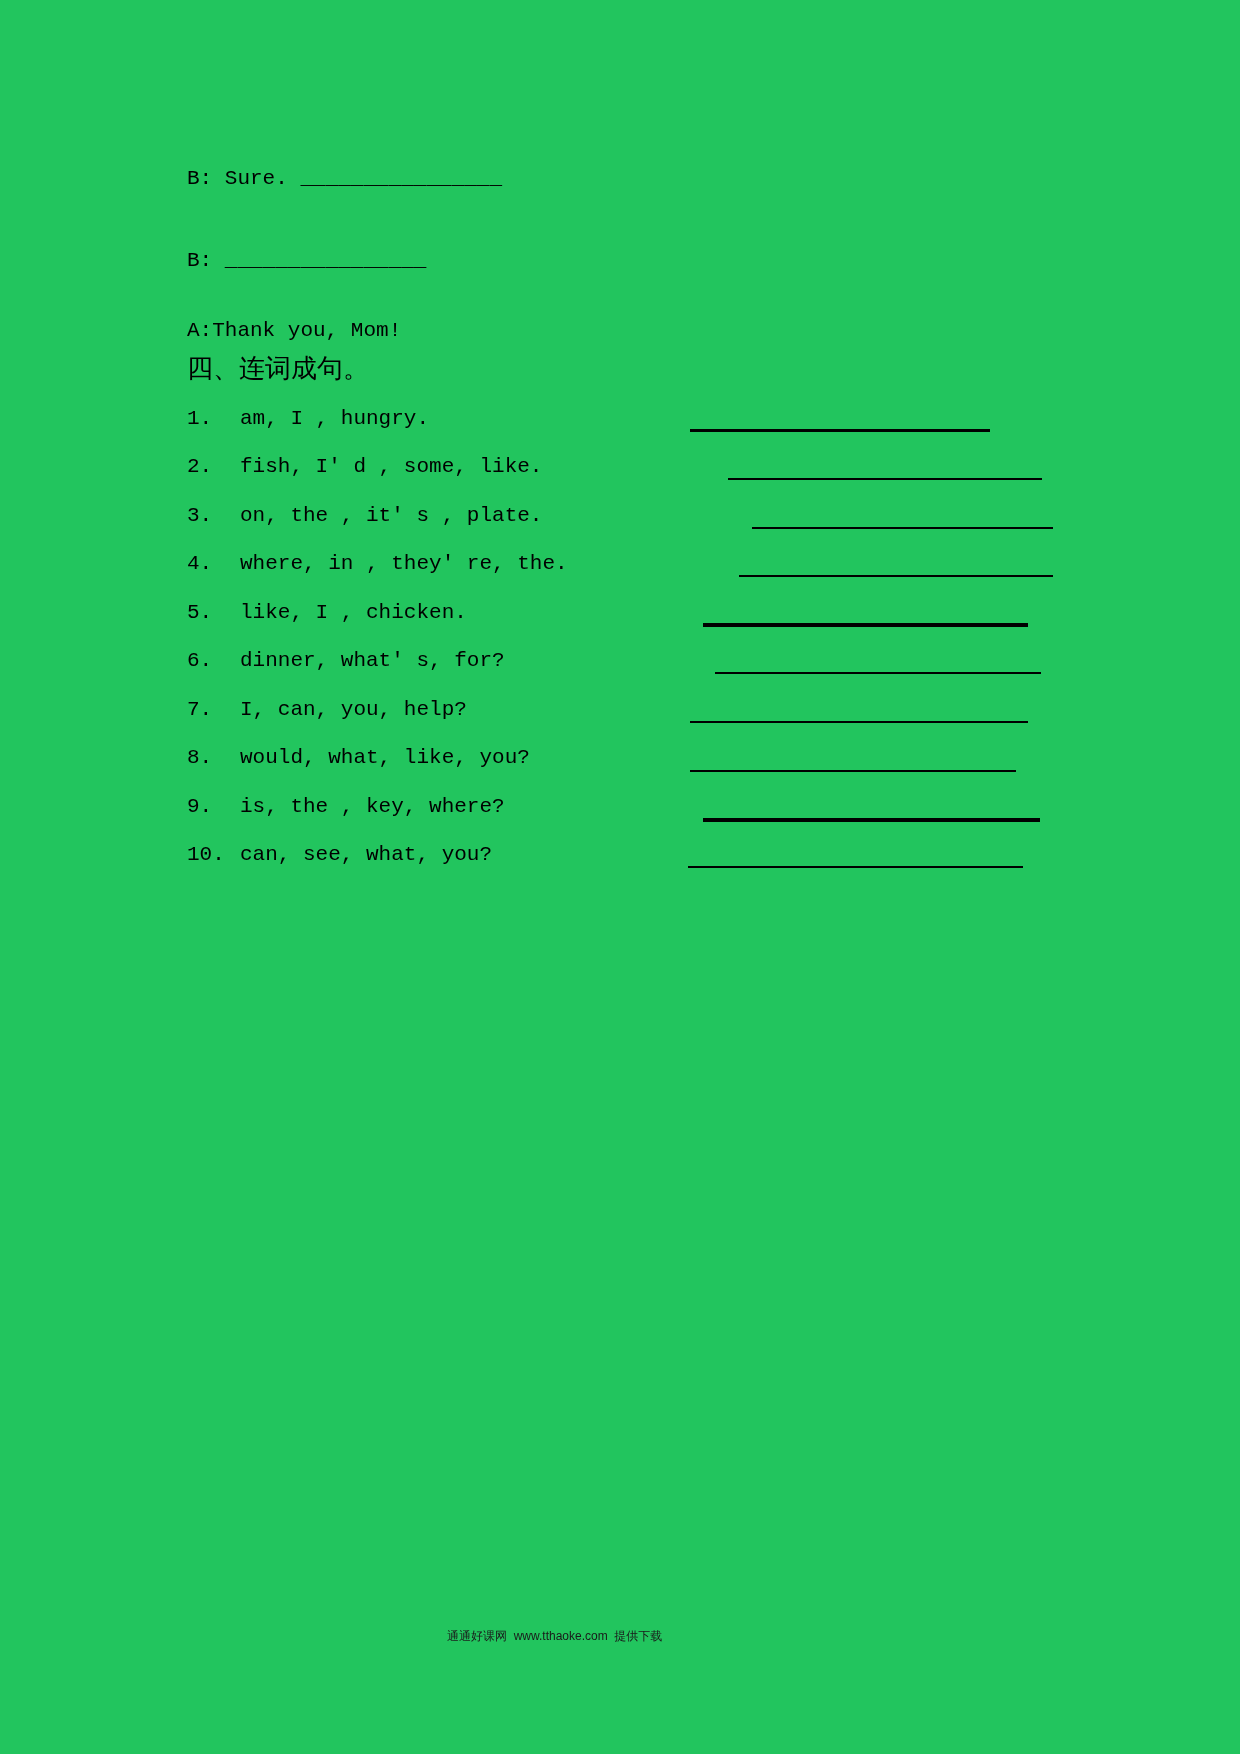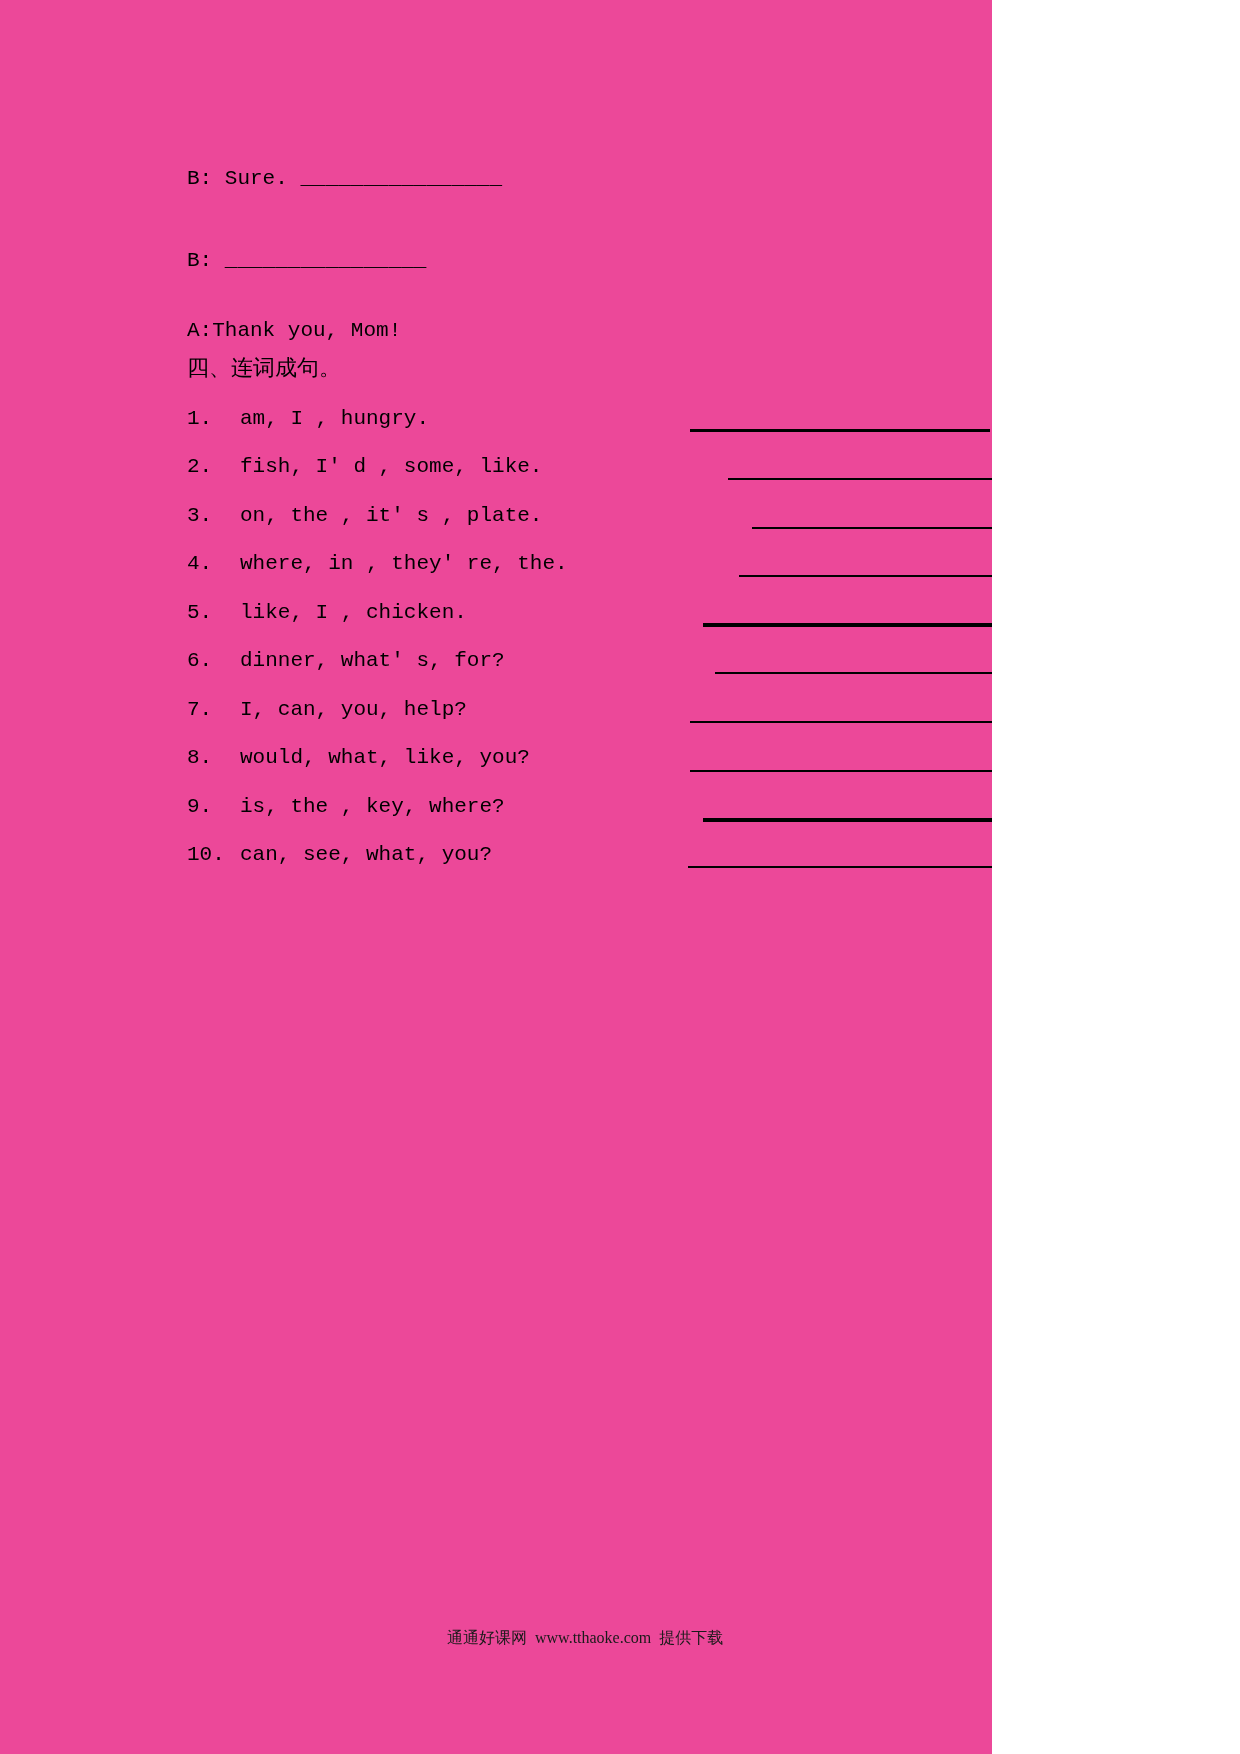--- a/index.html
+++ b/index.html
@@ -2,55 +2,55 @@
 <html><head>
 <meta charset="utf-8">
 <style>
   html, body {
     margin: 0;
     padding: 0;
     background: #ffffff;
   }
   .page {
     position: relative;
-    width: 992px;
+    width: 1240px;
     height: 1754px;
-    background: #ec4899;
+    background: #22c55e;
     overflow: hidden;
     font-family: "Liberation Mono", "DejaVu Sans Mono", monospace;
     color: #000000;
   }
   .row {
     position: absolute;
     left: 187px;
     font-size: 21px;
     line-height: 26px;
     white-space: pre;
     color: #000000;
   }
   .blank-underscores {
     letter-spacing: 0;
   }
   .section-title {
-    font-size: 22px;
+    font-size: 26px;
   }
   .item-num {
     display: inline-block;
     width: 53px;
   }
   .answer-line {
     position: absolute;
     background: #000000;
   }
   .footer {
     position: absolute;
     left: 447px;
     top: 1628px;
-    font-family: Liberation Serif, serif;
-    font-size: 16px;
+    font-family: Liberation Sans, sans-serif;
+    font-size: 12px;
     color: #1a1a1a;
     white-space: pre;
   }
 </style>
 </head>
 <body>
 
 <div class="page">
 
   <div class="row" style="top:166px"><span>B: Sure. </span><span class="blank-underscores">________________</span></div>

